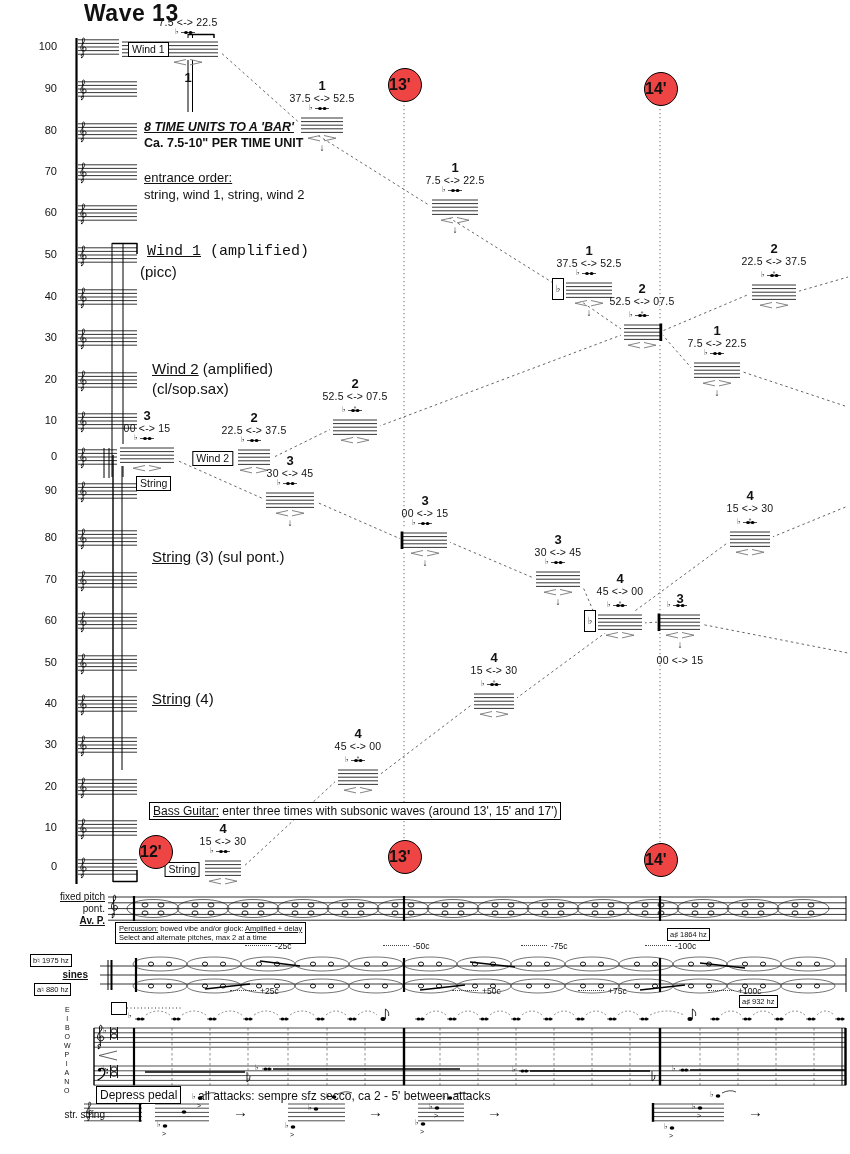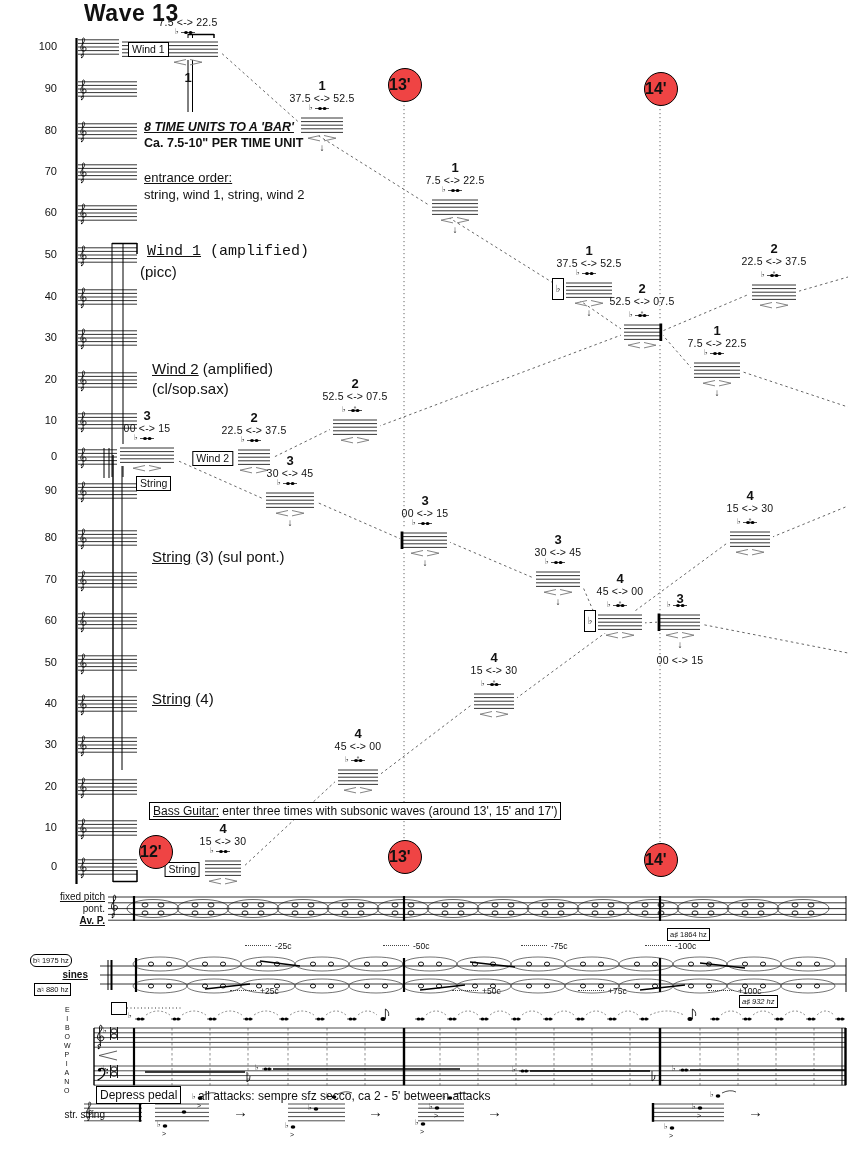--- a/index.html
+++ b/index.html
@@ -953,33 +953,37 @@
     <div class="abs instr" style="left: 147px; top: 243px; font-family: Liberation Mono, monospace;"><span class="u">Wind 1</span><span> (amplified)</span></div>
     <div class="abs instr" style="left: 140px; top: 263px;">(picc)</div>
     <div class="abs instr" style="left: 152px; top: 360px;"><span class="u">Wind 2</span><span> (amplified)</span></div>
     <div class="abs instr" style="left: 152px; top: 380px;">(cl/sop.sax)</div>
     <div class="abs instr" style="left: 152px; top: 548px;"><span class="u">String</span><span> (3) </span><span class="i">(sul pont.)</span></div>
     <div class="abs instr" style="left: 152px; top: 690px;"><span class="u">String</span><span> (4)</span></div>
     <div class="abs txtbox note8" style="left: 149px; top: 802px;"><span class="u">Bass Guitar:</span><span> enter three times with subsonic waves (around 13', 15' and 17')</span></div>
     <div class="abs lbl10 u rgt" style="left: 105px; top: 891px;">fixed pitch</div>
     <div class="abs lbl10 rgt" style="left: 105px; top: 903px;">pont.</div>
     <div class="abs lbl10 b u rgt" style="left: 105px; top: 915px;">Av. P.</div>
+    <div class="abs txtbox small" style="left: 115px; top: 922px;">
+      <div><span class="u">Percussion:</span><span> bowed vibe and/or glock: </span><span class="u">Amplified + delay</span></div>
+      <div><span>Select and alternate pitches, max 2 at a time</span></div>
+    </div>
     <div class="abs cent" style="left: 245px; top: 941px;"><span class="dots"></span><span>-25c</span></div>
     <div class="abs cent" style="left: 383px; top: 941px;"><span class="dots"></span><span>-50c</span></div>
     <div class="abs cent" style="left: 521px; top: 941px;"><span class="dots"></span><span>-75c</span></div>
     <div class="abs cent" style="left: 645px; top: 941px;"><span class="dots"></span><span>-100c</span></div>
     <div class="abs cent" style="left: 230px; top: 986px;"><span class="dots"></span><span>+25c</span></div>
     <div class="abs cent" style="left: 452px; top: 986px;"><span class="dots"></span><span>+50c</span></div>
     <div class="abs cent" style="left: 578px; top: 986px;"><span class="dots"></span><span>+75c</span></div>
     <div class="abs cent" style="left: 708px; top: 986px;"><span class="dots"></span><span>+100c</span></div>
-    <div class="abs fq" style="left: 30px; top: 954px; border-radius: 6px;">b♮ 1975 hz</div>
+    <div class="abs fq" style="left: 30px; top: 954px;">b♮ 1975 hz</div>
     <div class="abs lbl10 u rgt" style="left: 88px; top: 969px; font-weight: bold;">sines</div>
     <div class="abs fq" style="left: 34px; top: 983px;">a♮ 880 hz</div>
     <div class="abs fq" style="left: 667px; top: 928px;">a♯ 1864 hz</div>
-    <div class="abs fq" style="left: 739px; top: 995px; font-style: italic;">a♯ 932 hz</div>
+    <div class="abs fq" style="left: 739px; top: 995px;">a♯ 932 hz</div>
     <div class="abs vert" style="left: 64px; top: 1005px;">E
 I
 B
 O
 W</div>
     <div class="abs vert" style="left: 64px; top: 1050px;">P
 I
 A
 N
 O</div>

